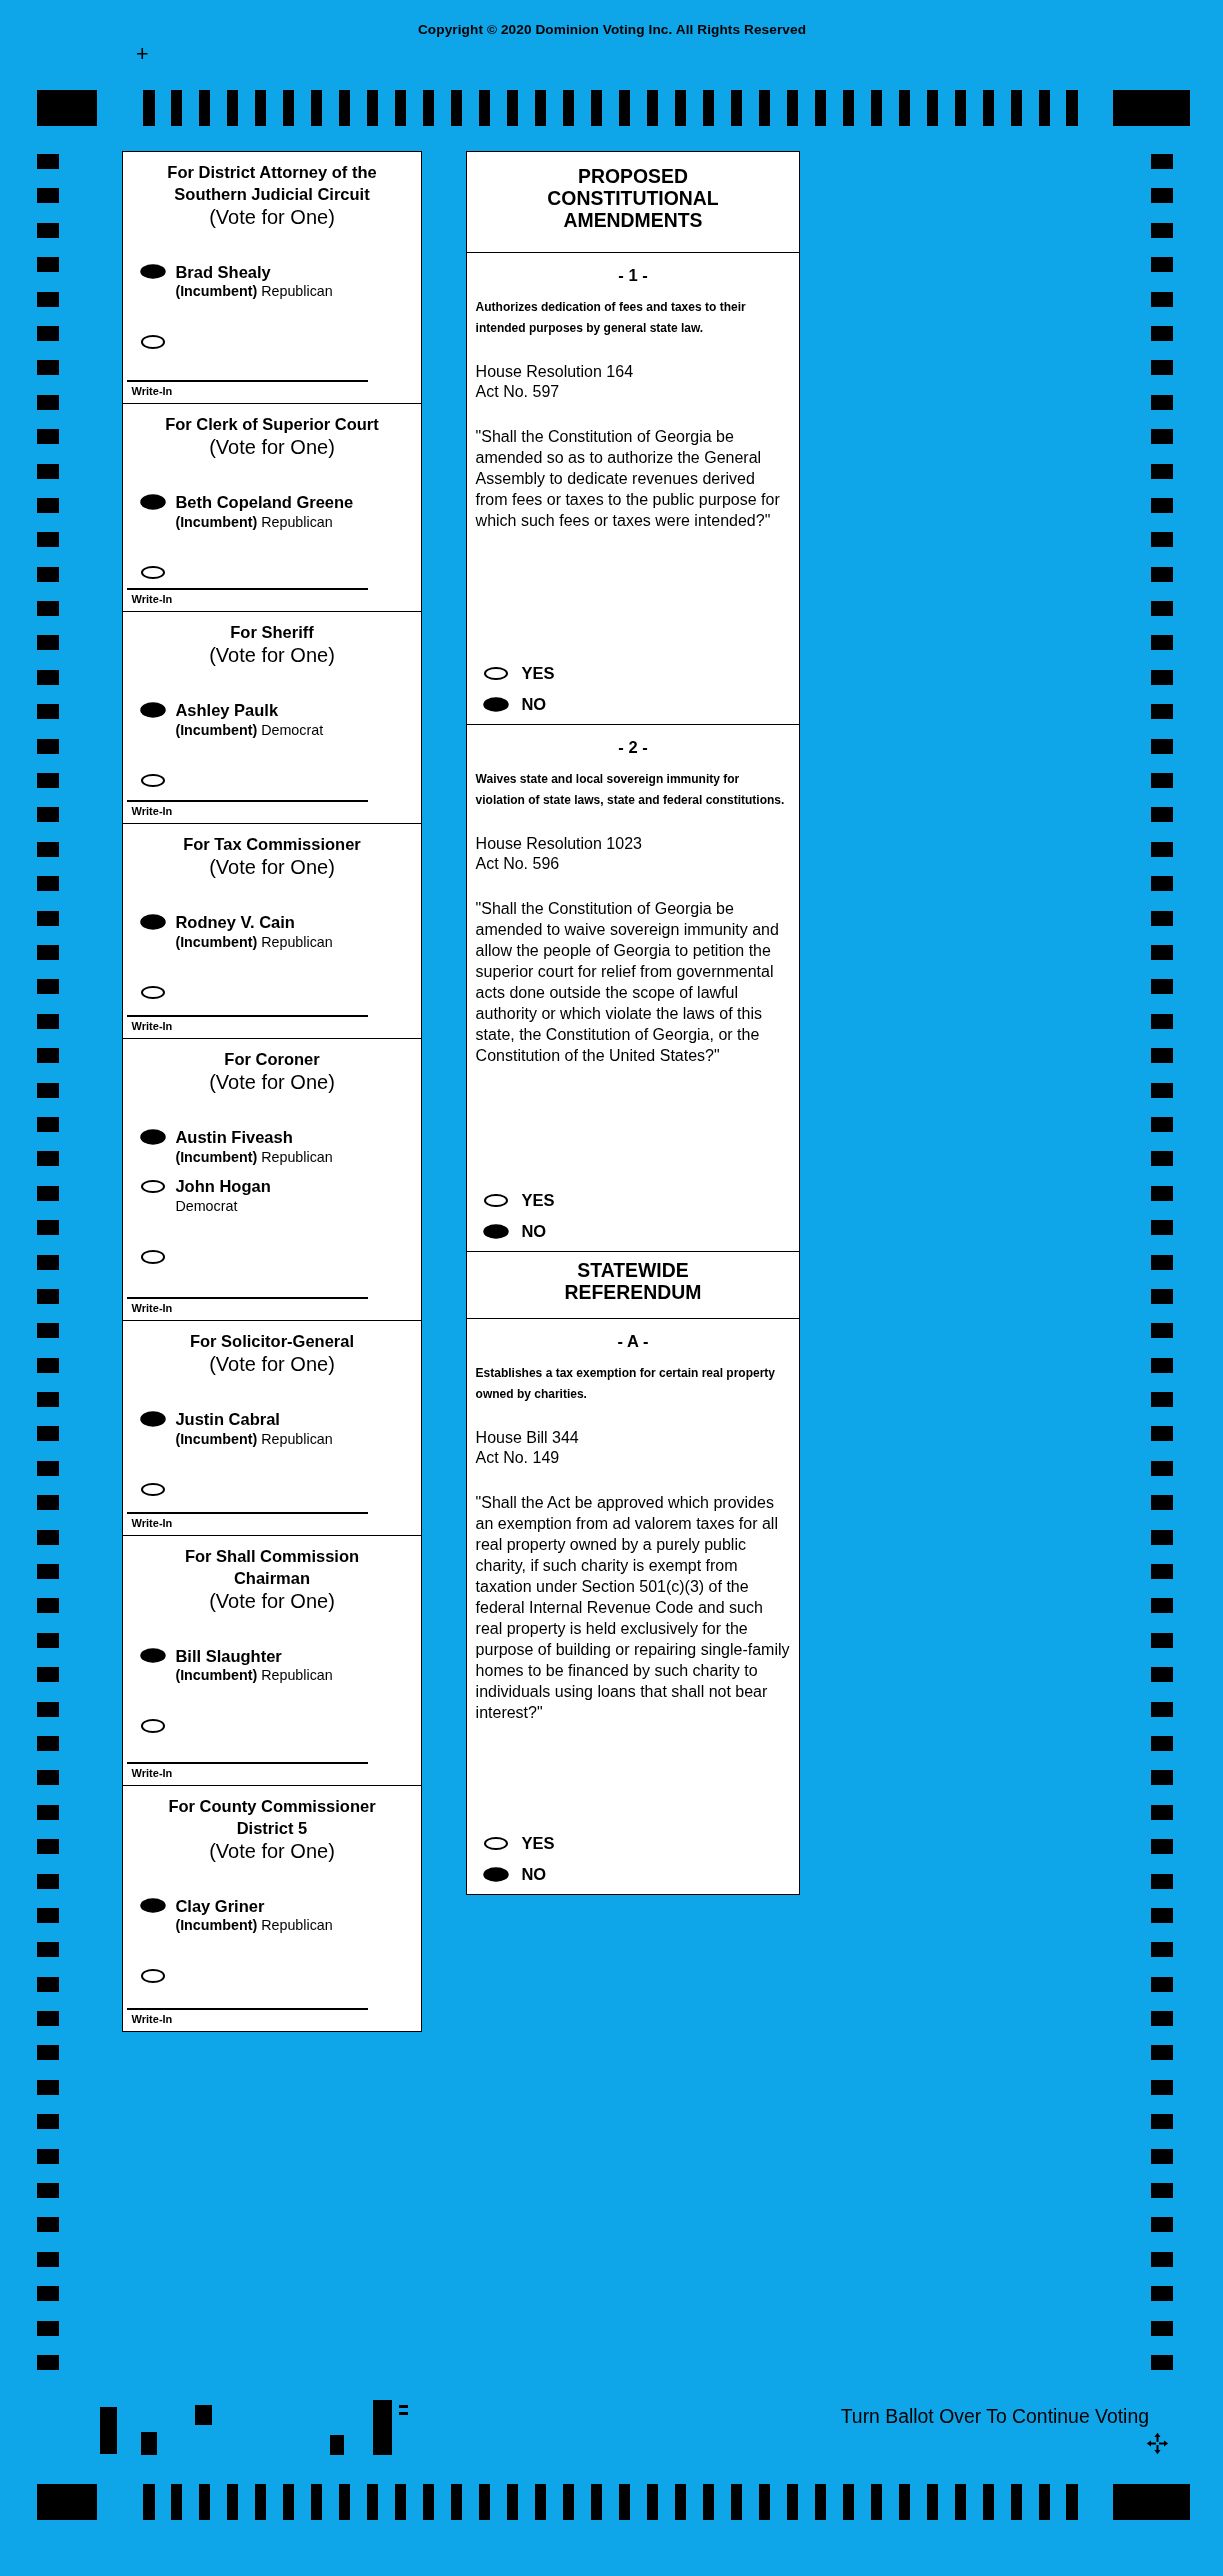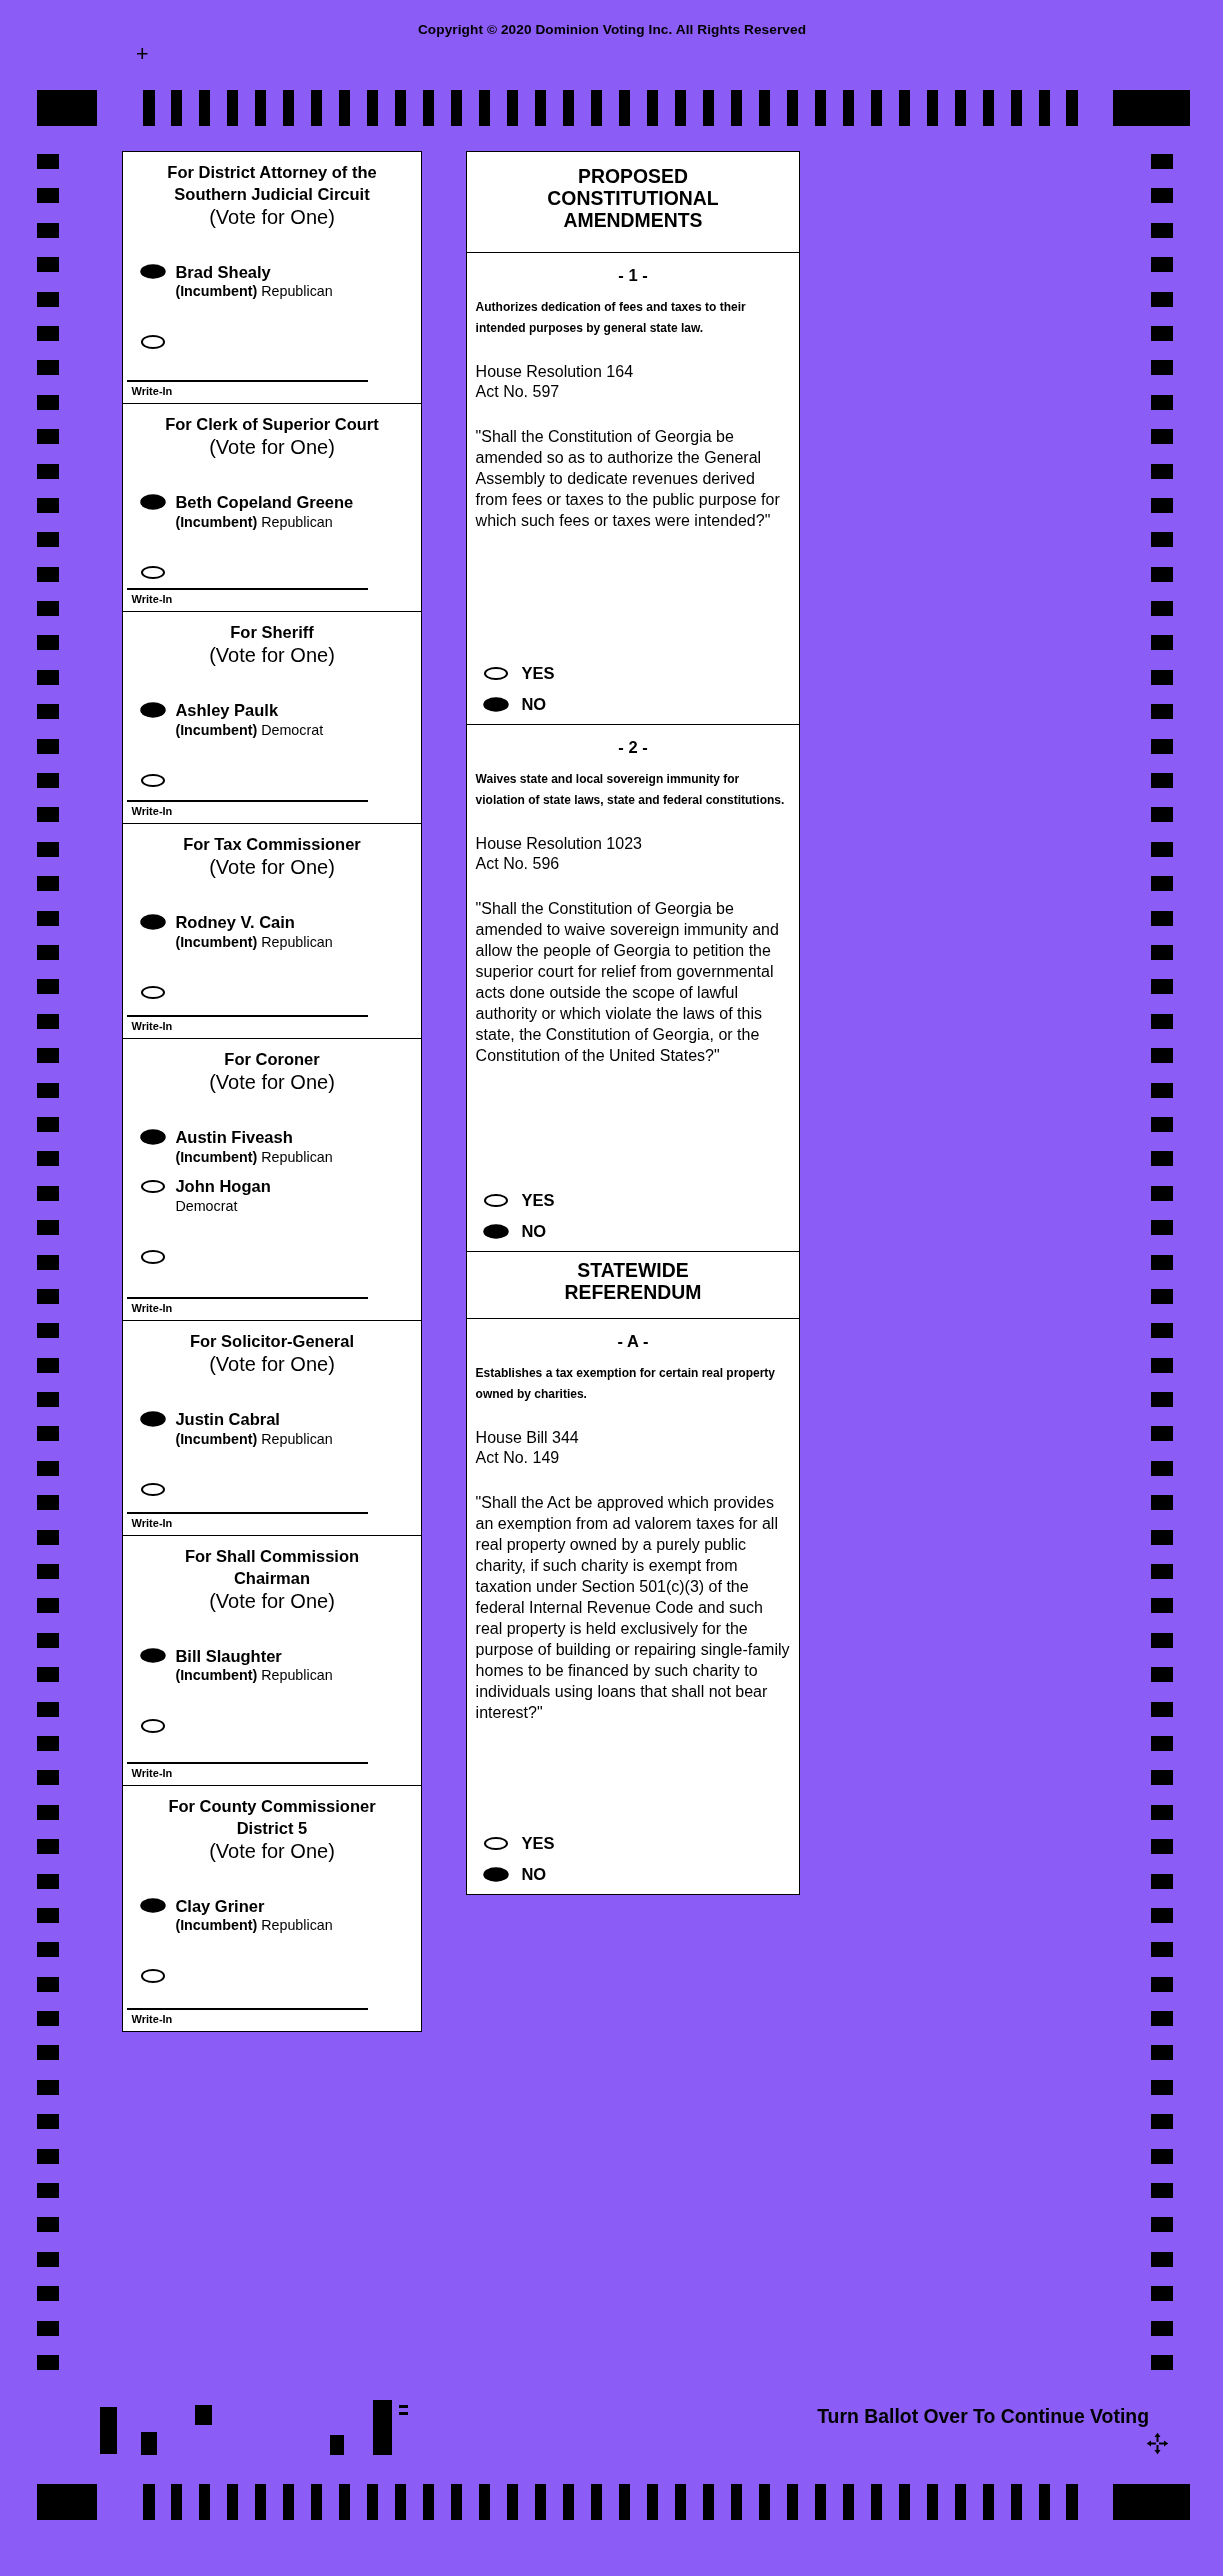--- a/index.html
+++ b/index.html
@@ -1,21 +1,21 @@
 <!DOCTYPE html>
 <html style="font-size:11.5px"><head>
 <meta charset="utf-8">
 <style>
   * { box-sizing: border-box; margin: 0; padding: 0; }
   html, body { background: #e8e8e8; }
   body { font-family: "Liberation Sans", sans-serif; color: #000; }
   .page {
     position: relative;
     width: 1224px; height: 2576px;
-    background: #8b5cf6;
+    background: #0ea5e9;
     margin: 0 auto;
     overflow: hidden;
   }
 
   
   .block { position: absolute; background: #000; }
   .bars-row { position: absolute; left: 143px; width: 935px; height: 36px;
               display: flex; justify-content: space-between; }
   .tbar { width: 11.5px; height: 36px; background: #000; }
   .side-marks { position: absolute; top: 154px; display: flex; flex-direction: column; gap: 19.4px; }
@@ -63,21 +63,21 @@
   .m-summary { margin-top: 11.5px; font-weight: 700; font-size: 12px; line-height: 21px; }
   .m-refs { margin-top: 23px; font-size: 16px; line-height: 20px; }
   .m-question { margin-top: 24.4px; font-size: 16px; line-height: 21px; }
   .m-options { position: absolute; left: 17px; right: 13px; bottom: 10px; }
   .m-option { display: flex; align-items: center; }
   .m-option + .m-option { margin-top: 12.2px; }
   .opt-label { font-weight: 700; font-size: 16.5px; margin-left: 13px; }
 
   
   .turn-over { position: absolute; right: 75px; top: 2405px;
-               font-weight: 700; font-size: 19.4px; }
+               font-weight: 400; font-size: 19.4px; }
   .turn-icon { position: absolute; left: 1146px; top: 2432px; }
   .code-mark { position: absolute; background: #000; }
 </style>
 </head>
 <body>
 
 <div class="page">
 
   <div class="copyright">Copyright © 2020 Dominion Voting Inc. All Rights Reserved</div>
   <div class="plus-mark">+</div>

